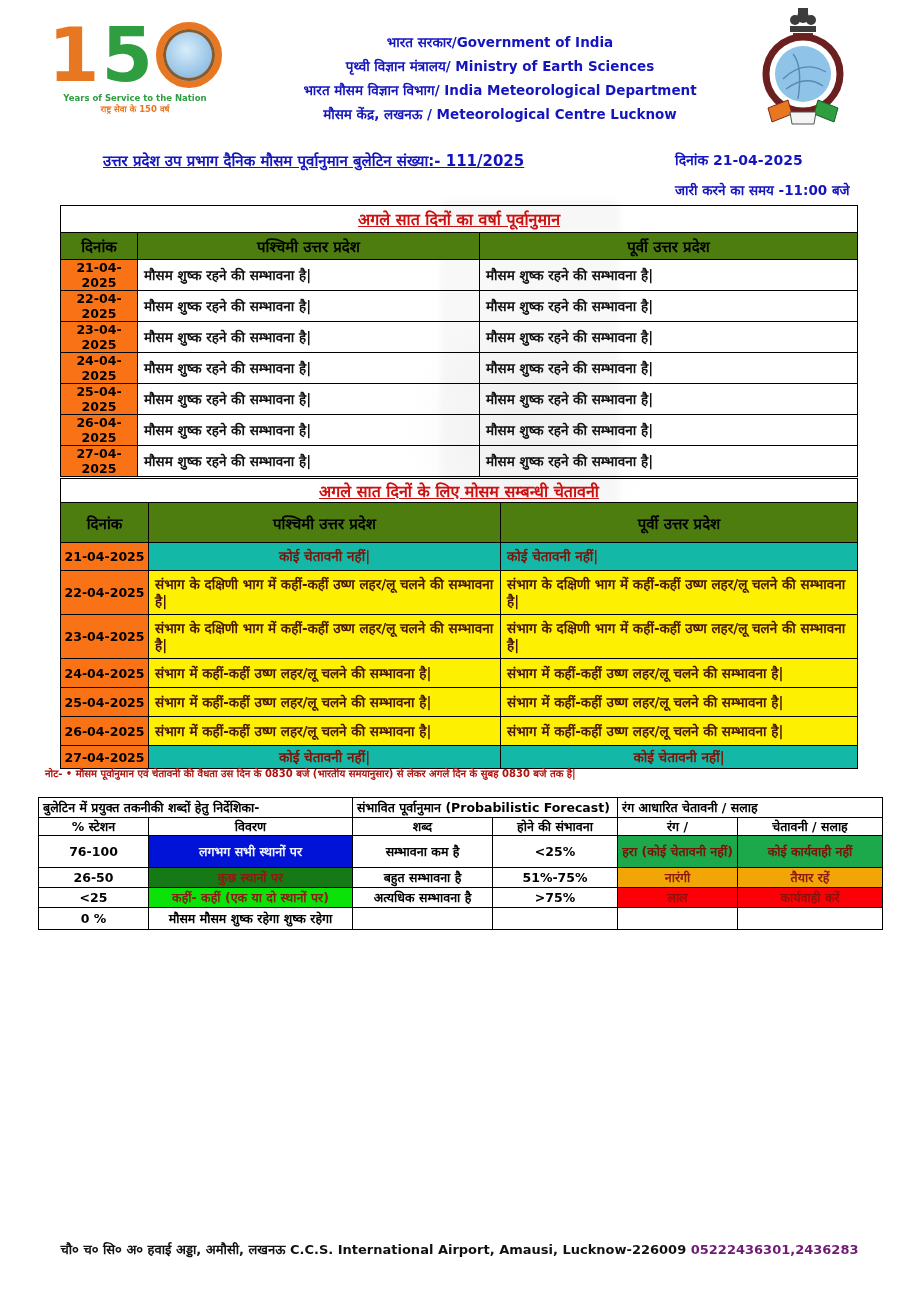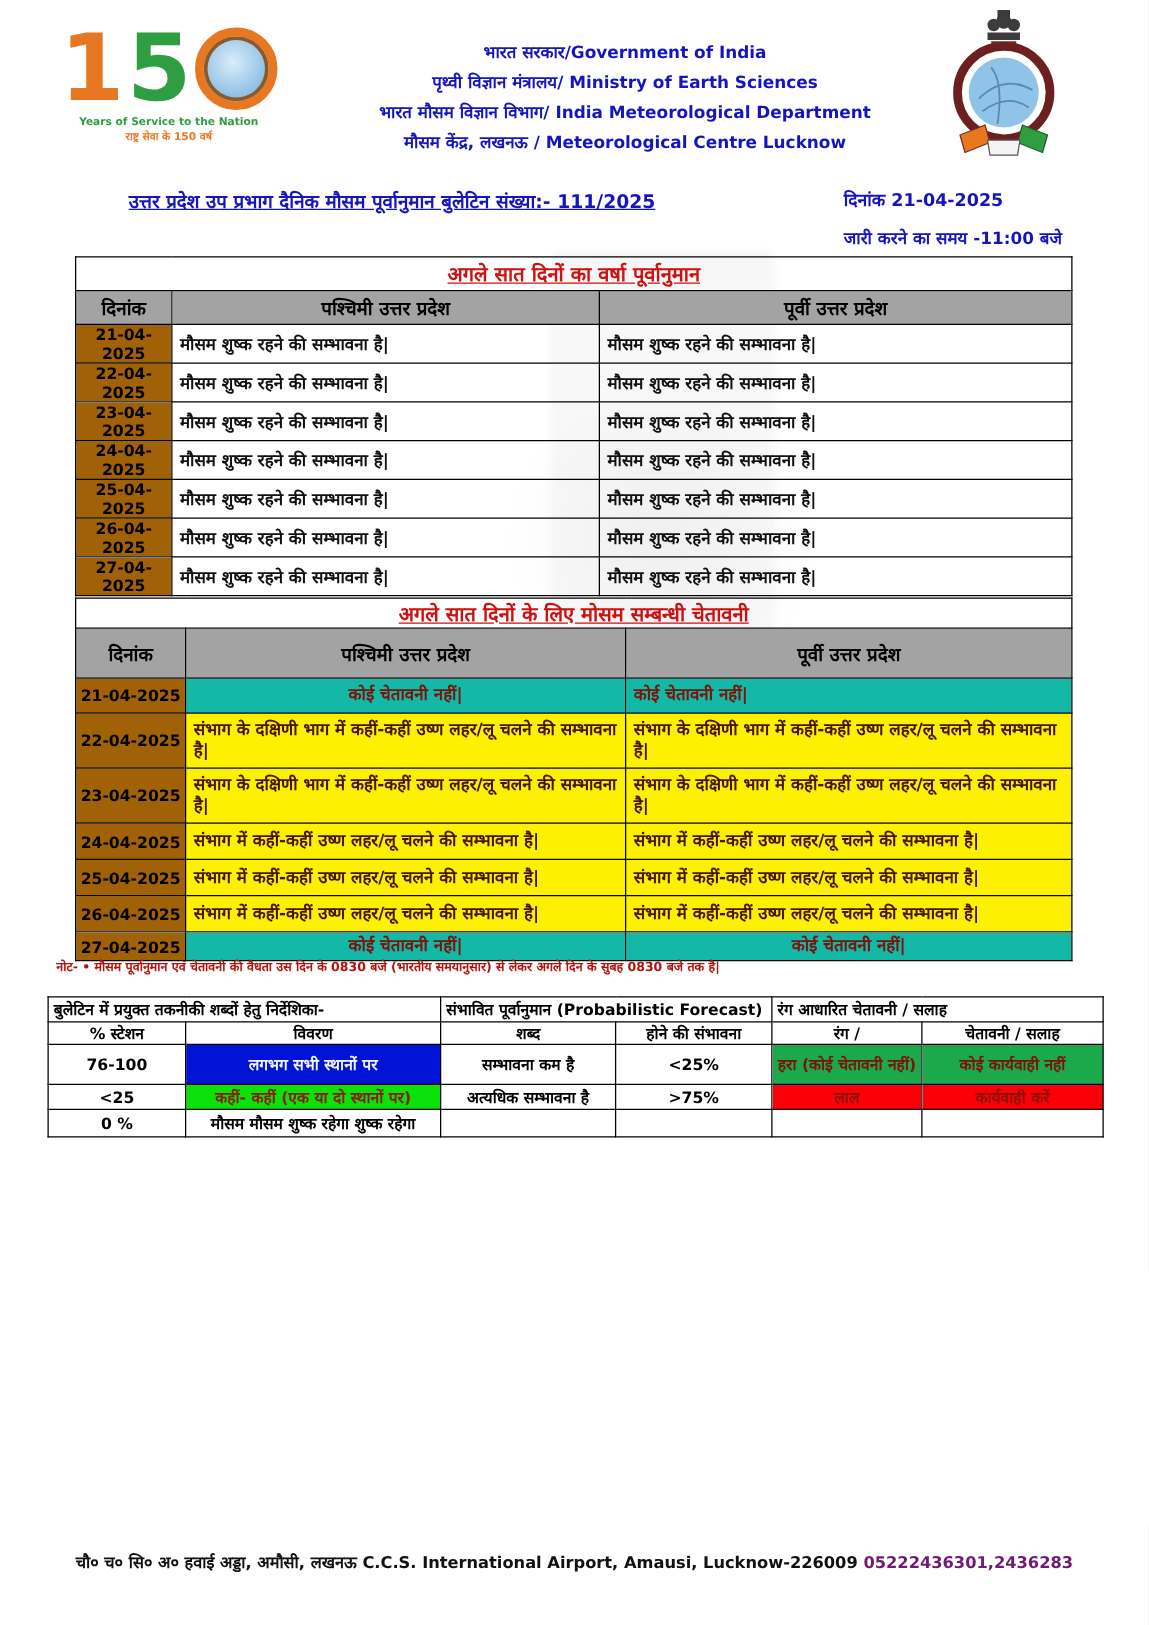--- a/index.html
+++ b/index.html
@@ -33,22 +33,22 @@
   .bulletin-title { position:absolute; left:103px; top:150px; font-size:15px; font-weight:bold;
      color:#1515c0; text-decoration:underline; }
   .bulletin-date { position:absolute; left:675px; top:150px; font-size:14px; font-weight:bold; color:#1515c0; }
   .bulletin-issue { position:absolute; left:675px; top:181px; font-size:13.5px; font-weight:bold; color:#1515c0; }
 
   
   table { border-collapse:collapse; table-layout:fixed; }
   td, th { border:1.6px solid #000; overflow:hidden; }
   .tbl-title { text-align:center; font-weight:bold; color:#cc1111; font-size:16px; }
   .tbl-title span { text-decoration:underline; }
-  .hdr { text-align:center; font-weight:bold; font-size:15px; color:#000; background:#a3a3a3; }
-  .datecell { text-align:center; font-weight:bold; font-size:12.5px; background:#a16207; color:#000; }
+  .hdr { text-align:center; font-weight:bold; font-size:15px; color:#000; background:#4d7c0f; }
+  .datecell { text-align:center; font-weight:bold; font-size:12.5px; background:#f97316; color:#000; }
   .txtcell { font-size:13.5px; font-weight:600; color:#111; padding:2px 6px; text-align:left; }
   .ctr { text-align:center; }
 
   .t-forecast { position:absolute; left:60px; top:205px; width:797px; }
   .t-forecast tr.body { height:29px; }
   .t-forecast tr.caprow { height:27px; }
   .t-forecast tr.hdrrow { height:27px; }
 
   .t-warn { position:absolute; left:60px; top:478px; width:797px; }
   .t-warn .txtcell { line-height:1.25; }
@@ -270,20 +270,28 @@
     </tr>
     <tr style="height:32px">
       <td class="st">76-100</td>
       <td class="c bg-blue">लगभग सभी स्थानों पर</td>
       <td class="c">सम्भावना कम है</td>
       <td class="c">&lt;25%</td>
       <td class="c bg-green">हरा (कोई चेतावनी नहीं)</td>
       <td class="c bg-green">कोई कार्यवाही नहीं</td>
     </tr>
     <tr style="height:20px">
+      <td class="st">26-50</td>
+      <td class="c bg-darkgreen">कुछ स्थानों पर</td>
+      <td class="c">बहुत सम्भावना है</td>
+      <td class="c">51%-75%</td>
+      <td class="c bg-orange">नारंगी</td>
+      <td class="c bg-orange">तैयार रहें</td>
+    </tr>
+    <tr style="height:20px">
       <td class="st">&lt;25</td>
       <td class="c bg-brightgreen">कहीं- कहीं   (एक या दो स्थानों पर)</td>
       <td class="c">अत्यधिक सम्भावना है</td>
       <td class="c">&gt;75%</td>
       <td class="c bg-red">लाल</td>
       <td class="c bg-red">कार्यवाही करें</td>
     </tr>
     <tr style="height:22px">
       <td class="st">0 %</td>
       <td class="c bg-white">मौसम मौसम शुष्क रहेगा शुष्क रहेगा</td>

